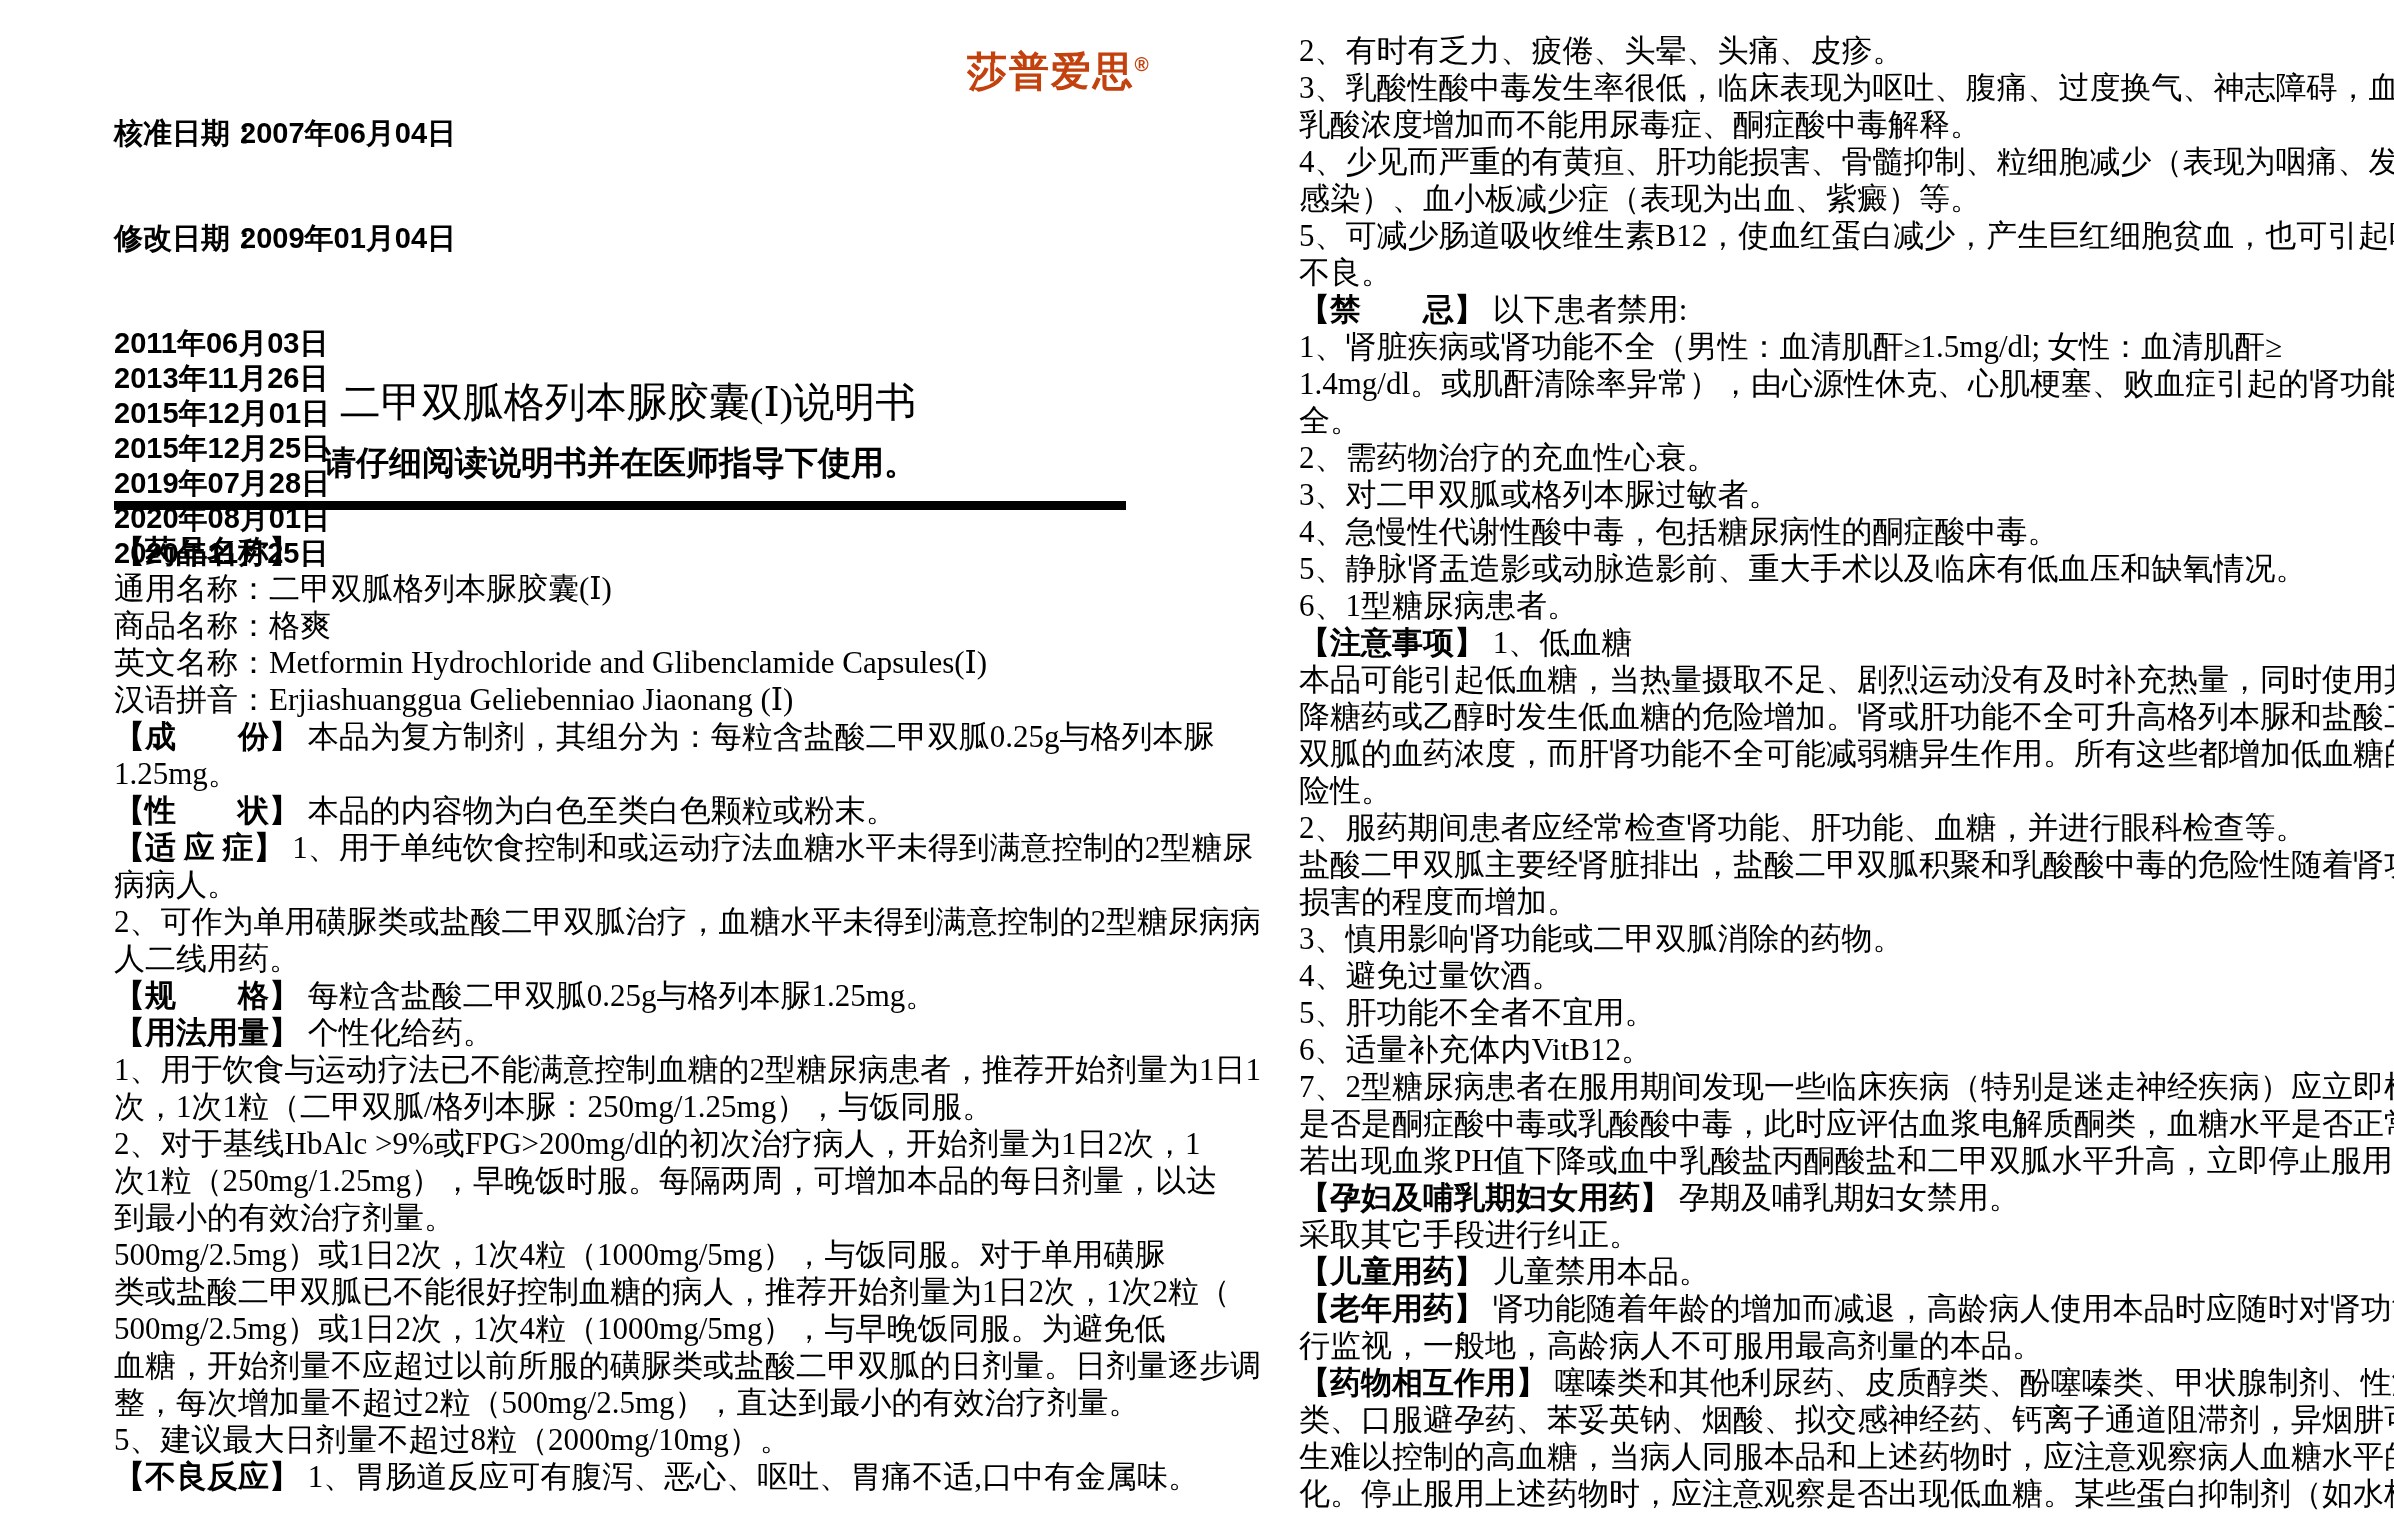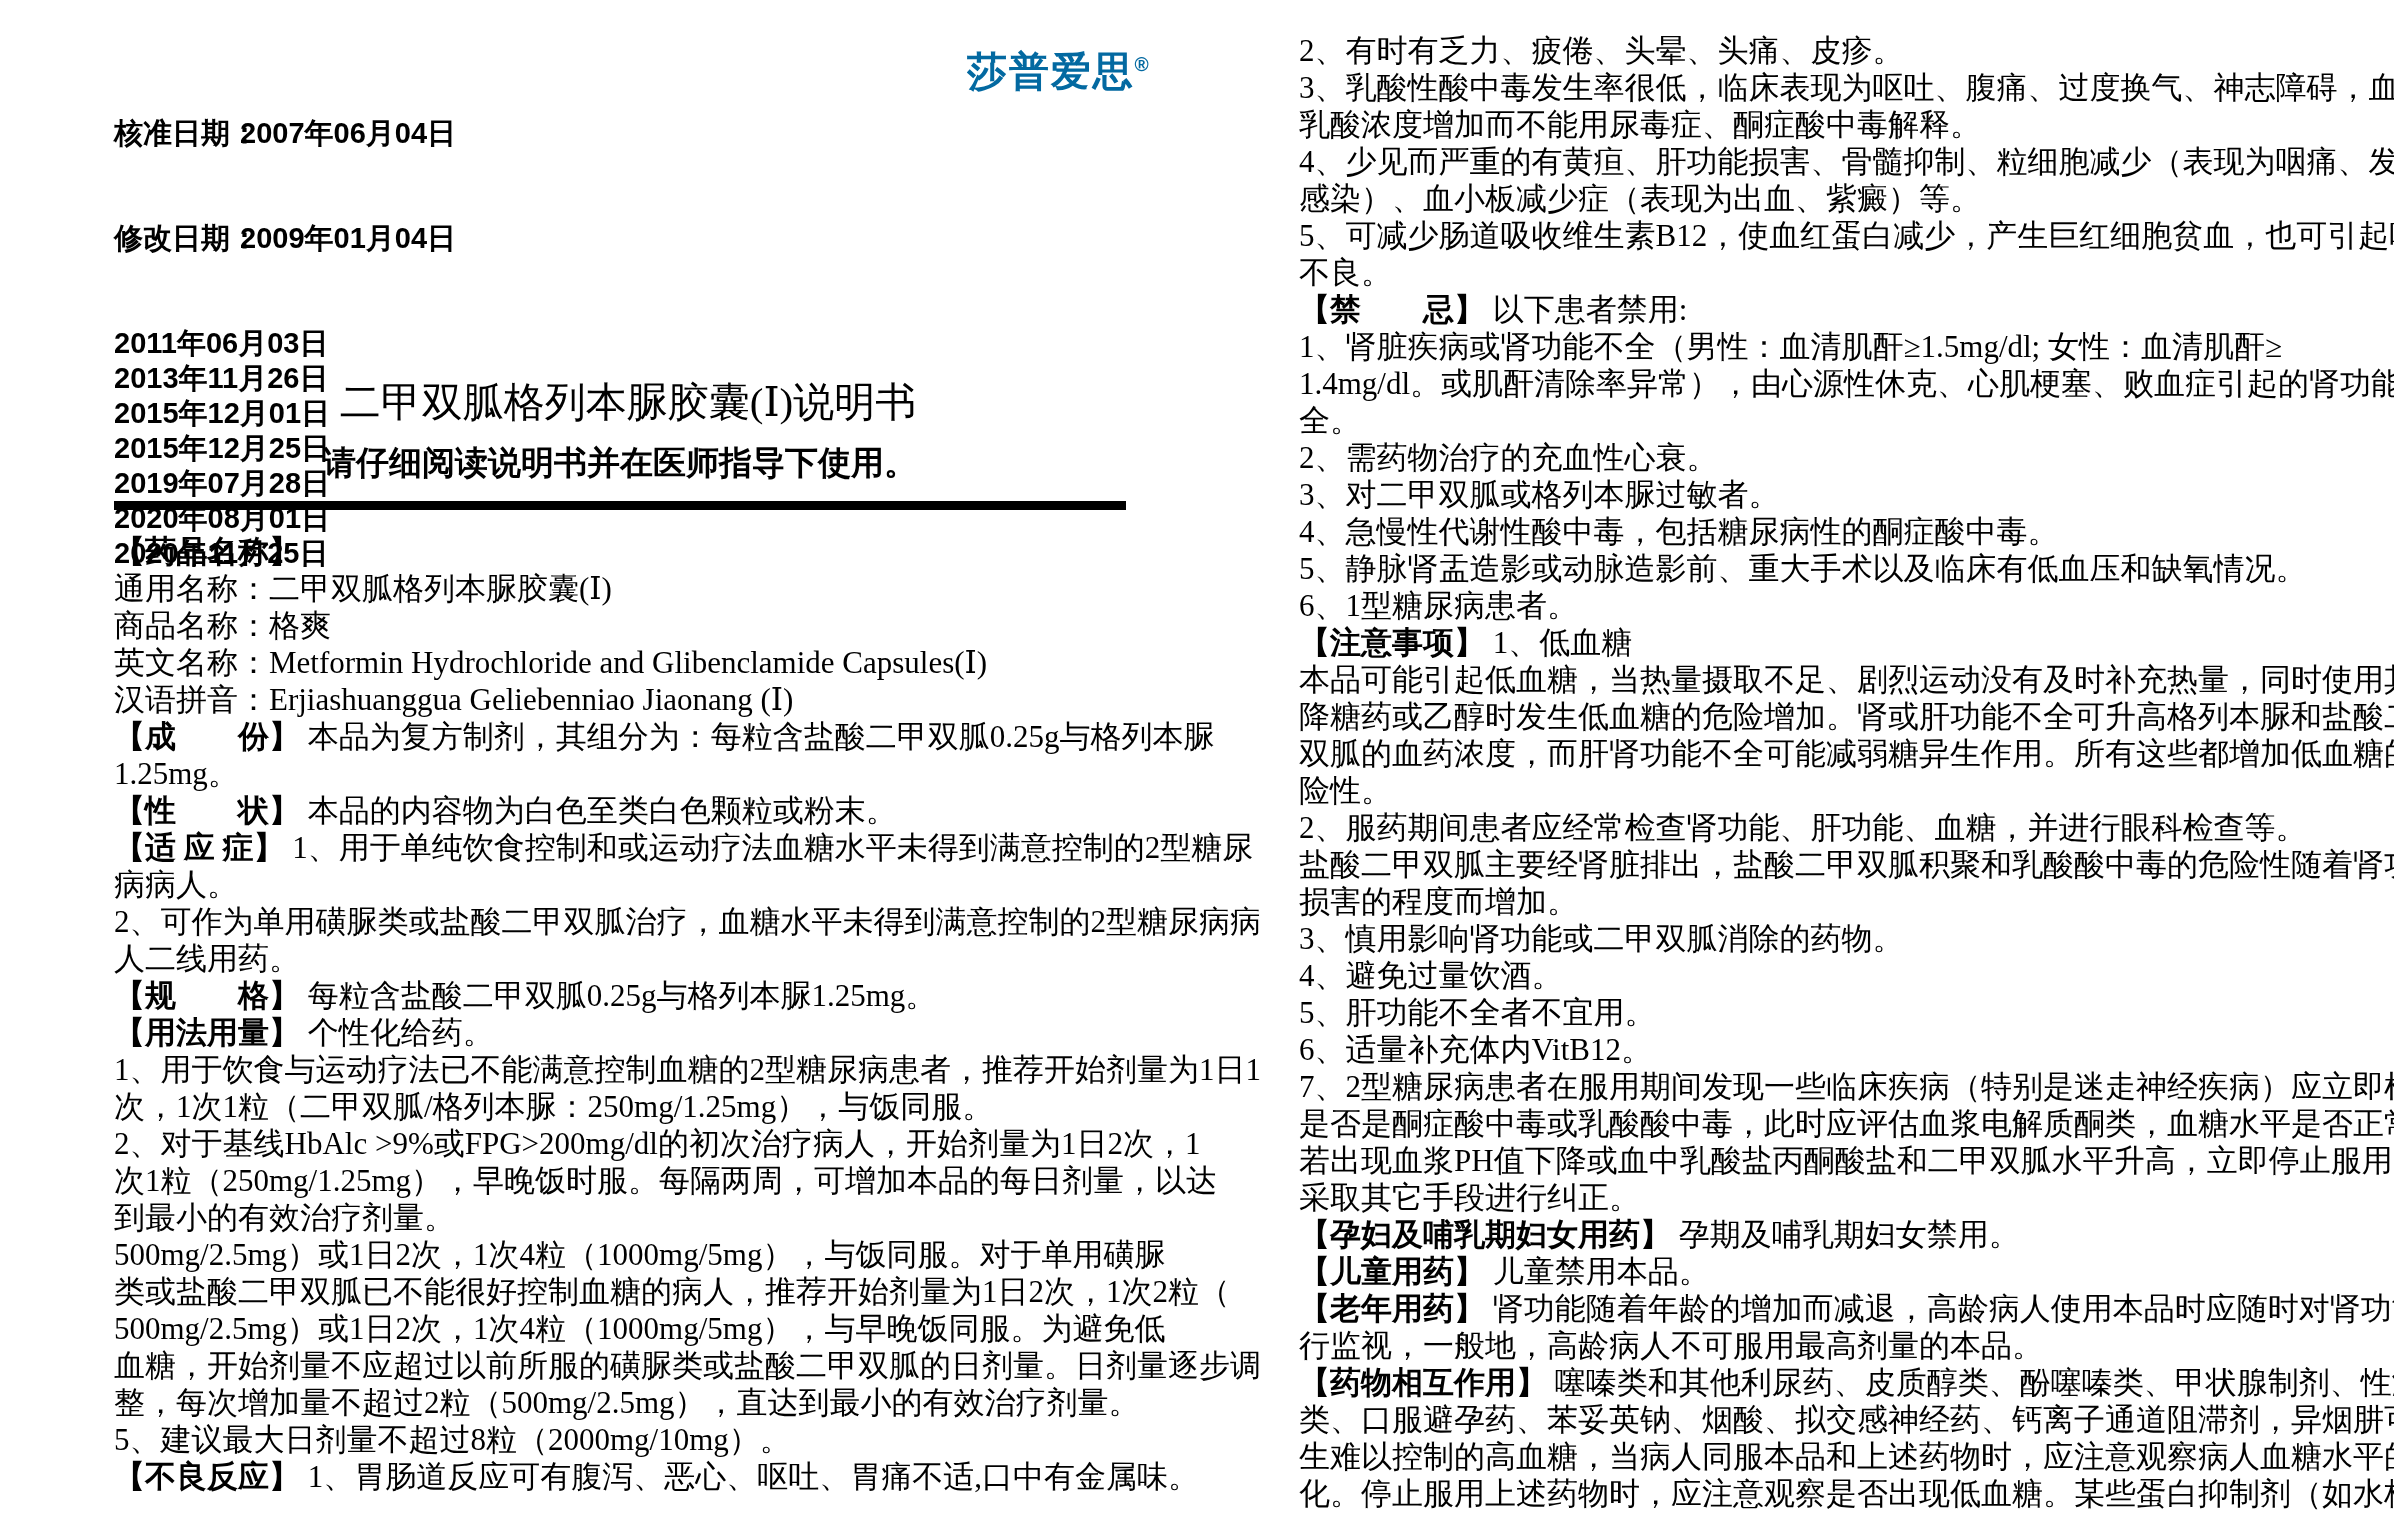--- a/index.html
+++ b/index.html
@@ -84,21 +84,21 @@
 <body>
 
 <div class="page">
 
   <div class="dates">
     <div class="date-row"><span class="date-label">核准日期：</span><span>2007年06月04日</span></div>
     <div class="date-row"><span class="date-label">修改日期：</span><span>2009年01月04日</span></div>
     <div class="revision-list"><div class="tline">2011年06月03日</div><div class="tline">2013年11月26日</div><div class="tline">2015年12月01日</div><div class="tline">2015年12月25日</div><div class="tline">2019年07月28日</div><div class="tline">2020年08月01日</div><div class="tline">2020年11月25日</div></div>
   </div>
 
-  <div class="logo" id="brand-logo" style="color: #0369a1;"><span>莎普爱思</span><sup>®</sup></div>
+  <div class="logo" id="brand-logo" style="color: #c2410c;"><span>莎普爱思</span><sup>®</sup></div>
 
   <h1 class="title">二甲双胍格列本脲胶囊(Ⅰ)说明书</h1>
   <div class="subtitle">请仔细阅读说明书并在医师指导下使用。</div>
   <div class="rule"></div>
 
   <div class="body-col body-left">
       <div class="tline"><strong>【药品名称】</strong></div>
       <div class="tline">通用名称：二甲双胍格列本脲胶囊(Ⅰ)</div>
       <div class="tline">商品名称：格爽</div>
       <div class="tline">英文名称：Metformin Hydrochloride and Glibenclamide Capsules(Ⅰ)</div>
@@ -150,22 +150,22 @@
       <div class="tline">2、服药期间患者应经常检查肾功能、肝功能、血糖，并进行眼科检查等。</div>
       <div class="tline">盐酸二甲双胍主要经肾脏排出，盐酸二甲双胍积聚和乳酸酸中毒的危险性随着肾功能</div>
       <div class="tline">损害的程度而增加。</div>
       <div class="tline">3、慎用影响肾功能或二甲双胍消除的药物。</div>
       <div class="tline">4、避免过量饮酒。</div>
       <div class="tline">5、肝功能不全者不宜用。</div>
       <div class="tline">6、适量补充体内VitB12。</div>
       <div class="tline">7、2型糖尿病患者在服用期间发现一些临床疾病（特别是迷走神经疾病）应立即检查</div>
       <div class="tline">是否是酮症酸中毒或乳酸酸中毒，此时应评估血浆电解质酮类，血糖水平是否正常，</div>
       <div class="tline">若出现血浆PH值下降或血中乳酸盐丙酮酸盐和二甲双胍水平升高，立即停止服用，并</div>
+      <div class="tline"><strong>【孕妇及哺乳期妇女用药】</strong> 孕期及哺乳期妇女禁用。</div>
       <div class="tline">采取其它手段进行纠正。</div>
-      <div class="tline"><strong>【孕妇及哺乳期妇女用药】</strong> 孕期及哺乳期妇女禁用。</div>
       <div class="tline"><strong>【儿童用药】</strong> 儿童禁用本品。</div>
       <div class="tline"><strong>【老年用药】</strong> 肾功能随着年龄的增加而减退，高龄病人使用本品时应随时对肾功能进</div>
       <div class="tline">行监视，一般地，高龄病人不可服用最高剂量的本品。</div>
       <div class="tline"><strong>【药物相互作用】</strong> 噻嗪类和其他利尿药、皮质醇类、酚噻嗪类、甲状腺制剂、性激素</div>
       <div class="tline">类、口服避孕药、苯妥英钠、烟酸、拟交感神经药、钙离子通道阻滞剂，异烟肼可产</div>
       <div class="tline">生难以控制的高血糖，当病人同服本品和上述药物时，应注意观察病人血糖水平的变</div>
       <div class="tline">化。停止服用上述药物时，应注意观察是否出现低血糖。某些蛋白抑制剂（如水杨酸</div>
     </div>
 
 </div>

